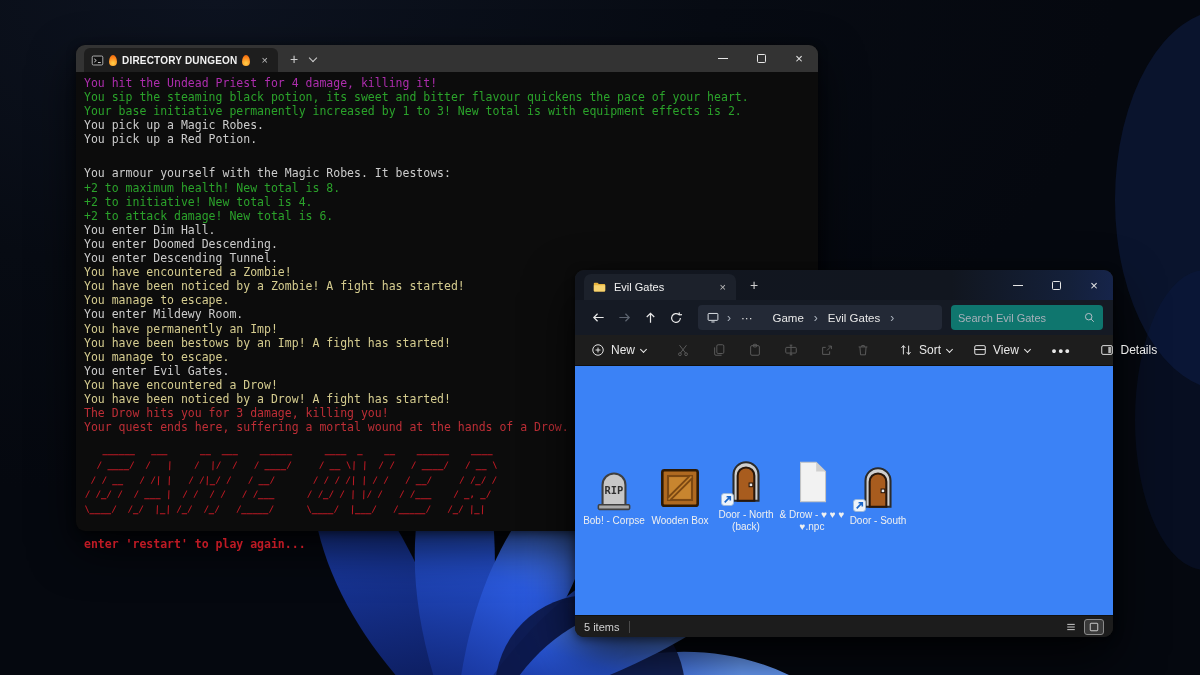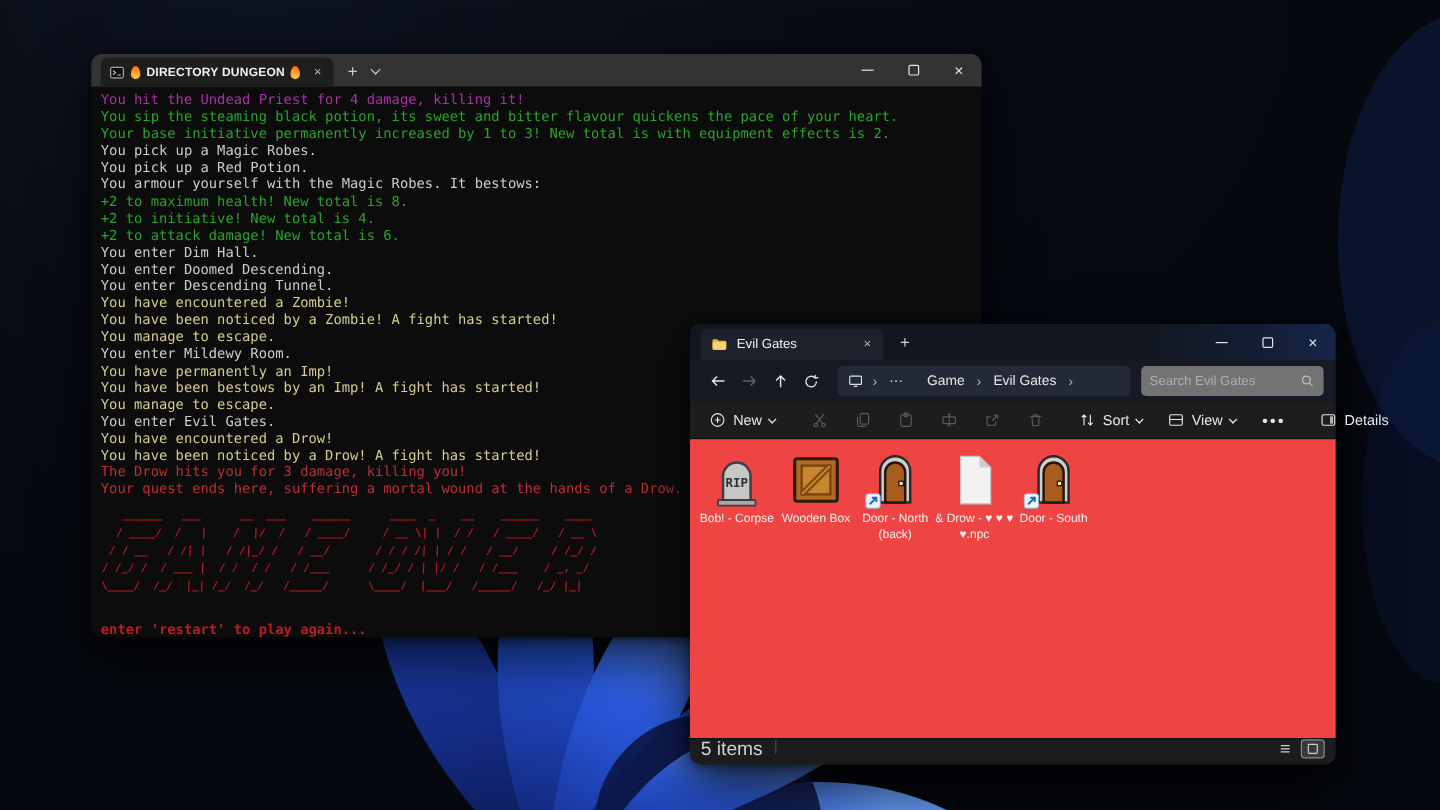--- a/index.html
+++ b/index.html
@@ -86,54 +86,54 @@
   .nav-btn { width:26px; height:26px; display:flex; align-items:center; justify-content:center; color:#e8e8e8; border-radius:4px; }
   .nav-btn.disabled { color:#5d6470; }
   .addr-bar {
     flex:1; height:25px; margin:0 9px; background:#232936; border-radius:4px;
     display:flex; align-items:center; gap:4px; padding:0 8px;
     font-size:11.5px; color:#e8e8e8;
   }
   .crumb-sep { color:#aab2bd; font-size:12px; padding:0 3px; }
   .crumb { padding:1px 3px; border-radius:3px; white-space:nowrap; }
   .search-box {
-    width:152px; height:25px; background:#737373; border-radius:4px;
+    width:152px; height:25px; background:#0f766e; border-radius:4px;
     display:flex; align-items:center; padding:0 7px; gap:4px;
   }
   .search-box input {
     flex:1; min-width:0; background:transparent; border:none; outline:none;
     font-family:"Liberation Sans", sans-serif; font-size:11px; color:#e8e8e8;
   }
   .search-box input::placeholder { color:#a8b0ba; }
   .ex-commandbar {
     height:31px; flex:0 0 31px; background:#1d1d1d; border-bottom:1px solid #101010;
     display:flex; align-items:center; padding:0 10px; gap:8px; color:#e8e8e8; font-size:12px;
   }
   .cmd-btn { display:flex; align-items:center; gap:6px; padding:3px 6px; border-radius:4px; white-space:nowrap; }
   .cmd-btn.icon-only { padding:3px 7px; }
   .cmd-btn.disabled { color:#5c5c5c; }
   .cmd-sep { width:1px; height:17px; background:#3a3a3a; }
   .chev { width:6px; height:6px; position:relative; display:inline-block; }
   .chev::after { content:""; position:absolute; left:0; top:0; width:4px; height:4px;
     border-right:1.2px solid currentColor; border-bottom:1.2px solid currentColor; transform:rotate(45deg); }
   .cmd-spacer { flex:1; }
   .dots { letter-spacing:2px; font-weight:bold; font-size:13px; }
-  .ex-content { flex:1; background:#ef4444; padding:9px 4px 0 6px; display:flex; align-items:flex-start; }
+  .ex-content { flex:1; background:#3b82f6; padding:9px 4px 0 6px; display:flex; align-items:center; }
   .file-tile { width:66px; display:flex; flex-direction:column; align-items:center; }
   .file-icon { width:50px; height:50px; position:relative; }
   .file-icon svg.main-icon { width:100%; height:100%; display:block; }
   .shortcut-badge { position:absolute; left:0; bottom:1px; width:13px; height:13px; }
   .file-label {
     margin-top:2px; width:66px; text-align:center;
     font-size:10px; line-height:12.5px; color:#f0f0f0; word-wrap:break-word;
   }
   .ex-statusbar {
     height:22px; flex:0 0 22px; background:#1c1c1c; border-top:1px solid #111;
-    border-radius:0 0 9px 9px; display:flex; padding:0 9px;
-    font-size:16px; color:#d0d0d0;
+    border-radius:0 0 9px 9px; display:flex; align-items:center; padding:0 9px;
+    font-size:11px; color:#d0d0d0;
   }
   .status-sep { width:1px; height:12px; background:#4a4a4a; margin-left:10px; }
   .status-spacer { flex:1; }
   .view-toggle { width:20px; height:16px; display:flex; align-items:center; justify-content:center; color:#cfcfcf; border-radius:3px; margin-left:3px; }
   .view-toggle.active { border:1px solid #8a8a8a; background:#3a3a3a; }
 </style>
 </head>
 <body>
 
 <div class="wallpaper">
@@ -196,21 +196,21 @@
         </span>
     </div>
   </div>
   <div class="term-body">
     <div>
         <div class="tline" style="color: rgb(173, 45, 173);">You hit the Undead Priest for 4 damage, killing it!</div>
         <div class="tline" style="color: rgb(43, 163, 43);">You sip the steaming black potion, its sweet and bitter flavour quickens the pace of your heart.</div>
         <div class="tline" style="color: rgb(43, 163, 43);">Your base initiative permanently increased by 1 to 3! New total is with equipment effects is 2.</div>
         <div class="tline" style="color: rgb(204, 204, 204);">You pick up a Magic Robes.</div>
         <div class="tline" style="color: rgb(204, 204, 204);">You pick up a Red Potion.</div>
-        <div class="tline" style="color: rgb(204, 204, 204);">You armour yourself with the Magic Robes. It bestows:</div>
+        <div class="tline" style="color: rgb(204, 204, 204); margin-top: 20px;">You armour yourself with the Magic Robes. It bestows:</div>
         <div class="tline" style="color: rgb(43, 163, 43);">+2 to maximum health! New total is 8.</div>
         <div class="tline" style="color: rgb(43, 163, 43);">+2 to initiative! New total is 4.</div>
         <div class="tline" style="color: rgb(43, 163, 43);">+2 to attack damage! New total is 6.</div>
         <div class="tline" style="color: rgb(204, 204, 204);">You enter Dim Hall.</div>
         <div class="tline" style="color: rgb(204, 204, 204);">You enter Doomed Descending.</div>
         <div class="tline" style="color: rgb(204, 204, 204);">You enter Descending Tunnel.</div>
         <div class="tline" style="color: rgb(213, 204, 143);">You have encountered a Zombie!</div>
         <div class="tline" style="color: rgb(213, 204, 143);">You have been noticed by a Zombie! A fight has started!</div>
         <div class="tline" style="color: rgb(213, 204, 143);">You manage to escape.</div>
         <div class="tline" style="color: rgb(204, 204, 204);">You enter Mildewy Room.</div>

